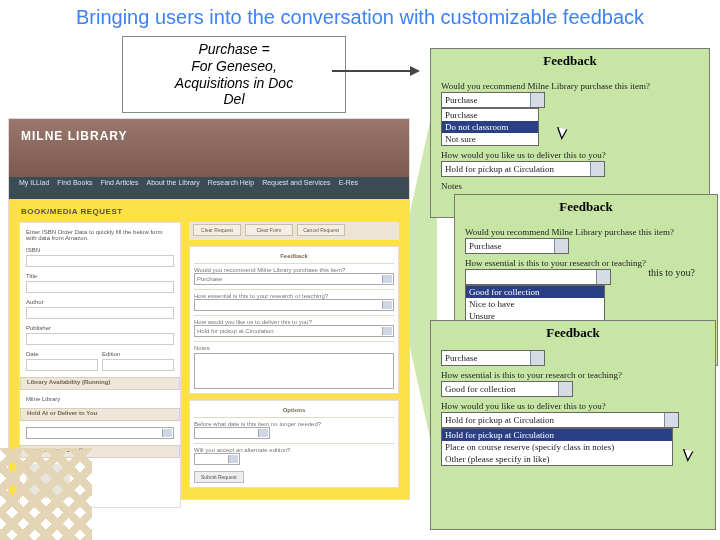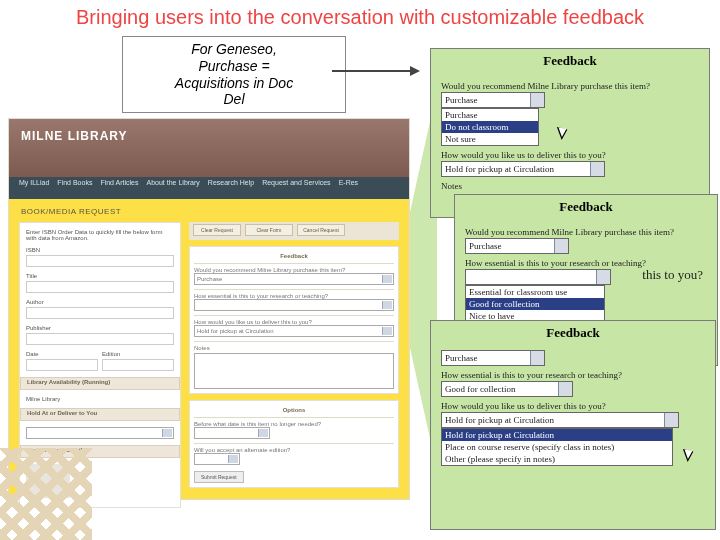--- a/index.html
+++ b/index.html
@@ -1,26 +1,26 @@
 <!DOCTYPE html>
 <html><head>
 <meta charset="utf-8">
 <style>
   html,body{margin:0;padding:0;width:720px;height:540px;background:#fff;font-family:Arial,Helvetica,sans-serif;overflow:hidden}
   .slide{position:relative;width:720px;height:540px}
-  .title{position:absolute;top:6px;left:10px;right:10px;font-size:20px;color:#ef4444;text-align:center}
+  .title{position:absolute;top:6px;left:10px;right:10px;font-size:20px;color:#3b82f6;text-align:center}
   .callout{position:absolute;top:36px;left:122px;width:206px;background:#fff;border:1px solid #888;padding:4px 8px;text-align:center;font-style:italic;font-size:14px;line-height:1.2}
   .arrow{position:absolute;top:70px;left:332px;width:80px;height:2px;background:#444}
   .arrow:after{content:"";position:absolute;right:-8px;top:-4px;border-left:10px solid #444;border-top:5px solid transparent;border-bottom:5px solid transparent}
   
   .leftshot{position:absolute;top:118px;left:8px;width:400px;height:380px;background:#fde047;border:1px solid #e0dcd4}
   .leftshot .banner{height:48px;background:linear-gradient(#9a776c,#7c5a50);color:#fff;font-weight:bold;font-size:12px;padding:10px 12px 0 12px;letter-spacing:1px}
   .leftshot .nav{height:18px;background:#3a4d57;display:flex;gap:8px;padding:2px 10px;font-size:7px;color:#d6e2e8}
   .leftshot .nav span{white-space:nowrap}
-  .leftshot .h2{font-weight:normal;font-size:8px;color:#5a5248;padding:8px 12px 4px 12px;letter-spacing:0.5px}
+  .leftshot .h2{font-weight:bold;font-size:8px;color:#5a5248;padding:8px 12px 4px 12px;letter-spacing:0.5px}
   .leftcols{display:flex;gap:8px;margin:2px 10px 0 10px;height:286px}
   .lcol{flex:0 0 148px;background:#fff;border:1px solid #e5e0d6;padding:6px;font-size:6px;color:#777}
   .row{margin-bottom:6px}
   .lbl{display:block;color:#555;margin-bottom:2px}
   .inp{height:10px;background:#fff;border:1px solid #ccc}
   .sh{height:9px;background:#ede6d9;border:1px solid #d8cfbe;margin:4px -6px 6px -6px;padding:1px 6px;font-weight:bold;color:#6e6454;font-size:6px}
   .amazimg{width:44px;height:34px;background:#e8e4de;margin-top:4px}
   .rcol{flex:1;display:flex;flex-direction:column;gap:6px}
   .rbox{background:#fff;border:1px solid #e5e0d6;padding:4px}
   .toolbar{height:14px;background:#ece5d6;display:flex;gap:4px;justify-content:flex-start;padding:2px 4px}
@@ -50,22 +50,22 @@
   .cursor:before{content:"";position:absolute;left:0;top:0;border-left:9px solid #000;border-top:6px solid transparent;border-bottom:8px solid transparent;transform:rotate(-20deg)}
   .cursor:after{content:"";position:absolute;left:1px;top:1px;border-left:7px solid #fff;border-top:4px solid transparent;border-bottom:6px solid transparent;transform:rotate(-20deg)}
 </style>
 </head>
 <body>
 
 <div class="slide">
   <div class="title">Bringing users into the conversation with customizable feedback</div>
 
   <div class="callout">
+    <div>Purchase =</div>
     <div>For Geneseo,</div>
-    <div>Purchase =</div>
     <div>Acquisitions in Doc</div>
     <div>Del</div>
   </div>
   <div class="arrow"></div>
 
   <div class="triangle"></div>
 
   <div class="leftshot">
     <div class="banner">MILNE LIBRARY</div>
     <div class="nav">
@@ -173,42 +173,41 @@
   </div>
 
   <div class="fb" style="top:194px;left:454px;width:262px;height:170px">
     <div class="ft">Feedback</div>
     <div class="body">
       <div class="q">Would you recommend Milne Library purchase this item?</div>
       <div class="ctl drop" style="width:96px"><span>Purchase</span></div>
       <div class="q">How essential is this to your research or teaching?</div>
       <div class="ctl drop" style="width:138px"></div>
       <div class="openlist" style="width:138px">
-        <div>Essential for classroom use</div>
         <div class="hi">Good for collection</div>
         <div>Nice to have</div>
         <div>Unsure</div>
         <div>Unessential</div>
       </div>
-      <div style="position:absolute;right:14px;top:72px;font-size:13px">this to you?</div>
+      <div style="position:absolute;right:22px;top:72px;font-size:10px">this to you?</div>
     </div>
     <div class="cursor" style="top:128px;left:154px"></div>
   </div>
 
   <div class="fb" style="top:320px;left:430px;width:284px;height:208px">
     <div class="ft">Feedback</div>
     <div class="body">
       <div class="ctl drop" style="width:96px"><span>Purchase</span></div>
       <div class="q">How essential is this to your research or teaching?</div>
       <div class="ctl drop" style="width:124px"><span>Good for collection</span></div>
       <div class="q">How would you like us to deliver this to you?</div>
       <div class="ctl drop" style="width:230px"><span>Hold for pickup at Circulation</span></div>
       <div class="openlist" style="width:230px">
         <div class="hi">Hold for pickup at Circulation</div>
         <div>Place on course reserve (specify class in notes)</div>
-        <div>Other (please specify in notes)</div>
+        <div>Other (please specify in like)</div>
       </div>
     </div>
     <div class="cursor" style="top:126px;left:254px"></div>
   </div>
 
   <div class="decor"></div>
 </div>
 
 </body></html>

